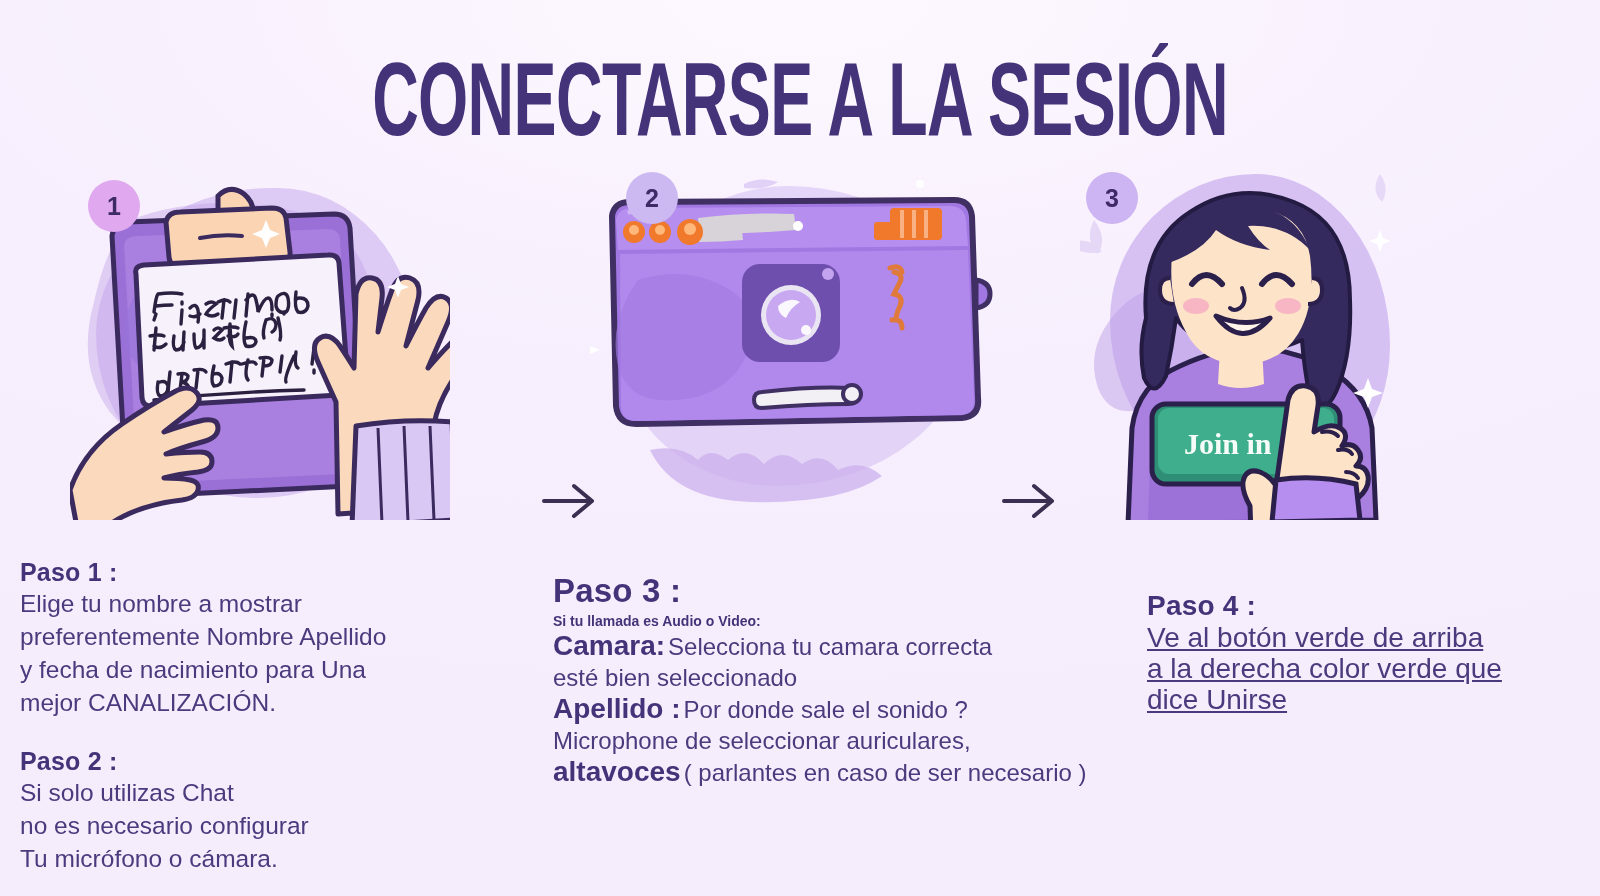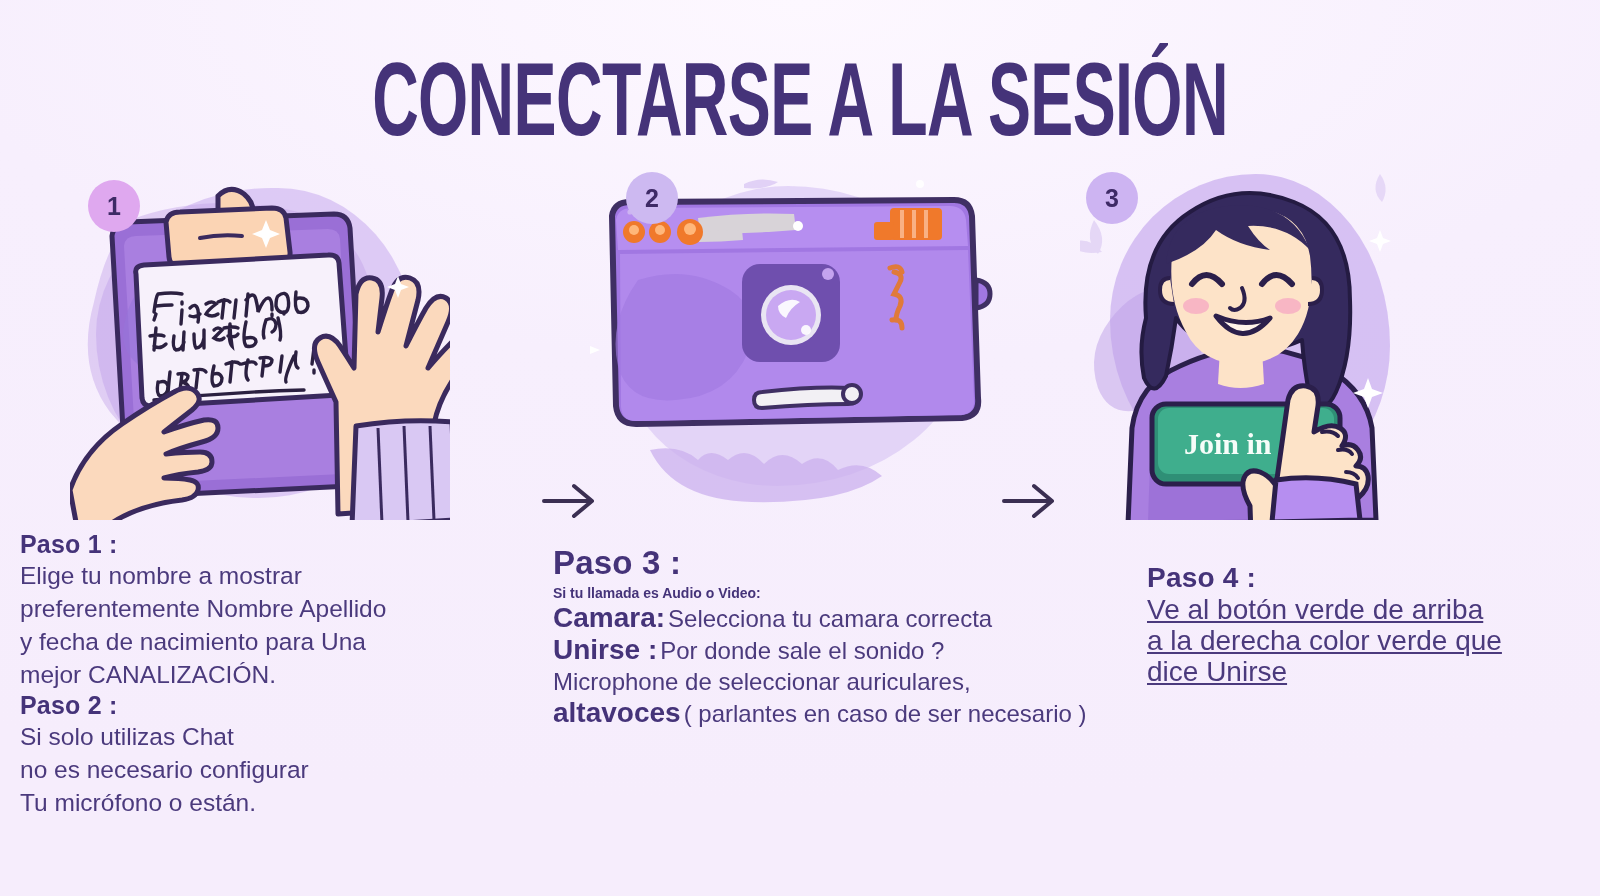--- a/index.html
+++ b/index.html
@@ -82,20 +82,21 @@
   .col{position:absolute;}
   .col.c1{left:20px;top:530px;width:470px;}
   .col.c2{left:553px;top:545px;width:580px;}
   .col.c3{left:1147px;top:562px;width:410px;}
 
   .h{
     font-family:"Liberation Sans Narrow","Liberation Sans",sans-serif;
     font-weight:bold;
     color:#453379;
     letter-spacing:.2px;
+    margin-top:28px;
   }
   .c1 .h{font-size:25px;line-height:1.16;}
   .c2 .h.big{font-size:33px;line-height:1.12;}
   .c3 .h{font-size:28px;line-height:1.15;}
 
   .body{
     color:#4b3a7d;
     font-size:24.5px;
     line-height:1.33;
     font-weight:400;
@@ -352,33 +353,34 @@
     <div class="body">
       <span class="ln">Elige tu nombre a mostrar</span>
       <span class="ln">preferentemente Nombre Apellido</span>
       <span class="ln">y fecha de nacimiento para Una</span>
       <span class="ln">mejor CANALIZACIÓN.</span>
     </div>
     <div class="h">Paso 2 :</div>
     <div class="body">
       <span class="ln">Si solo utilizas Chat</span>
       <span class="ln">no es necesario configurar</span>
-      <span class="ln">Tu micrófono o están.</span>
+      <span class="ln">Tu micrófono o cámara.</span>
     </div>
   </div>
 
   <div class="col c2">
     <div class="h big">Paso 3 :</div>
     <div class="sub">Si tu llamada es Audio o Video:</div>
     <div class="body">
       <span class="mixed">
         <span class="lbl">Camara:</span><span>Selecciona tu camara correcta</span>
       </span>
+      <span class="ln">esté bien seleccionado</span>
       <span class="mixed">
-        <span class="lbl">Unirse :</span><span>Por donde sale el sonido ?</span>
+        <span class="lbl">Apellido :</span><span>Por donde sale el sonido ?</span>
       </span>
       <span class="ln">Microphone de seleccionar auriculares,</span>
       <span class="mixed">
         <span class="lbl">altavoces</span><span>( parlantes en caso de ser necesario )</span>
       </span>
     </div>
   </div>
 
   <div class="col c3">
     <div class="h">Paso 4 :</div>

